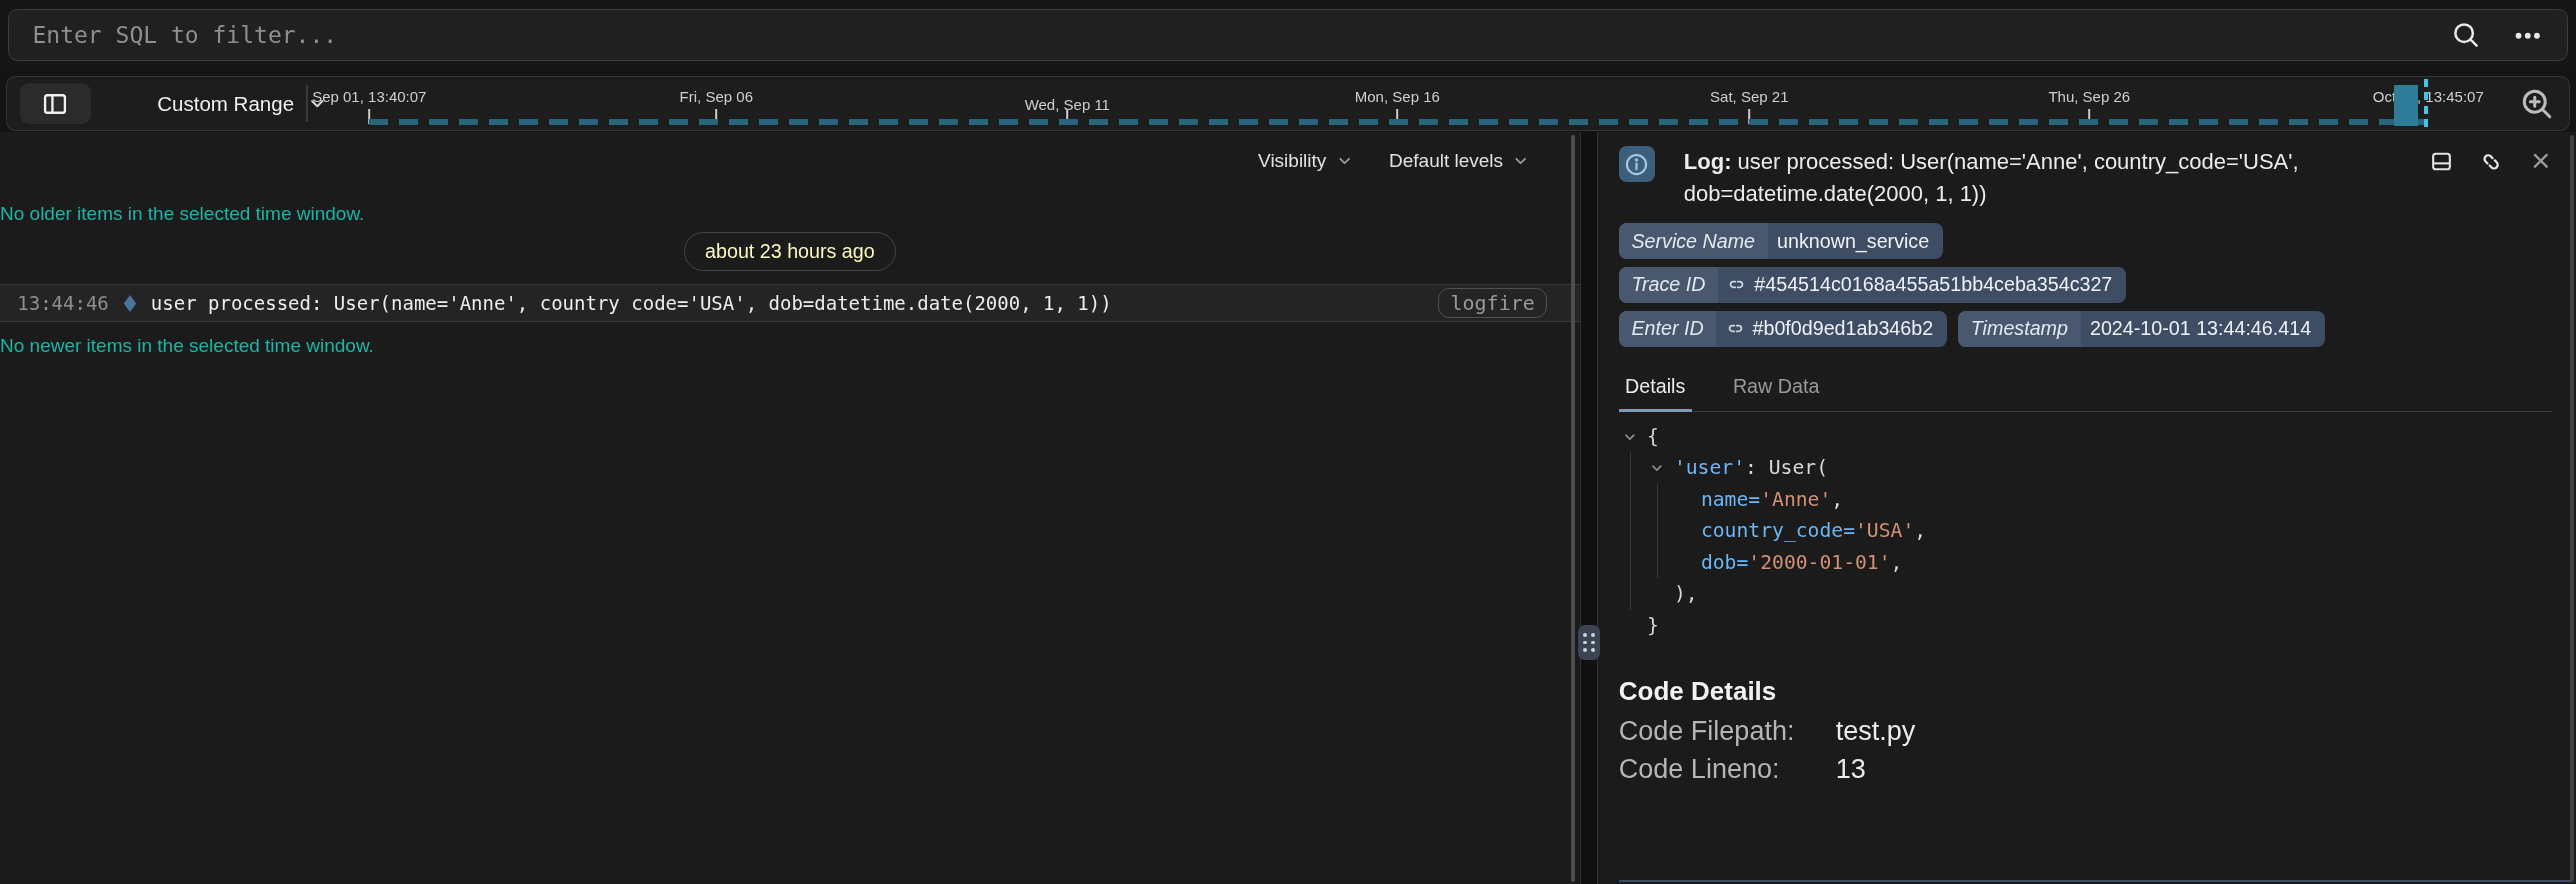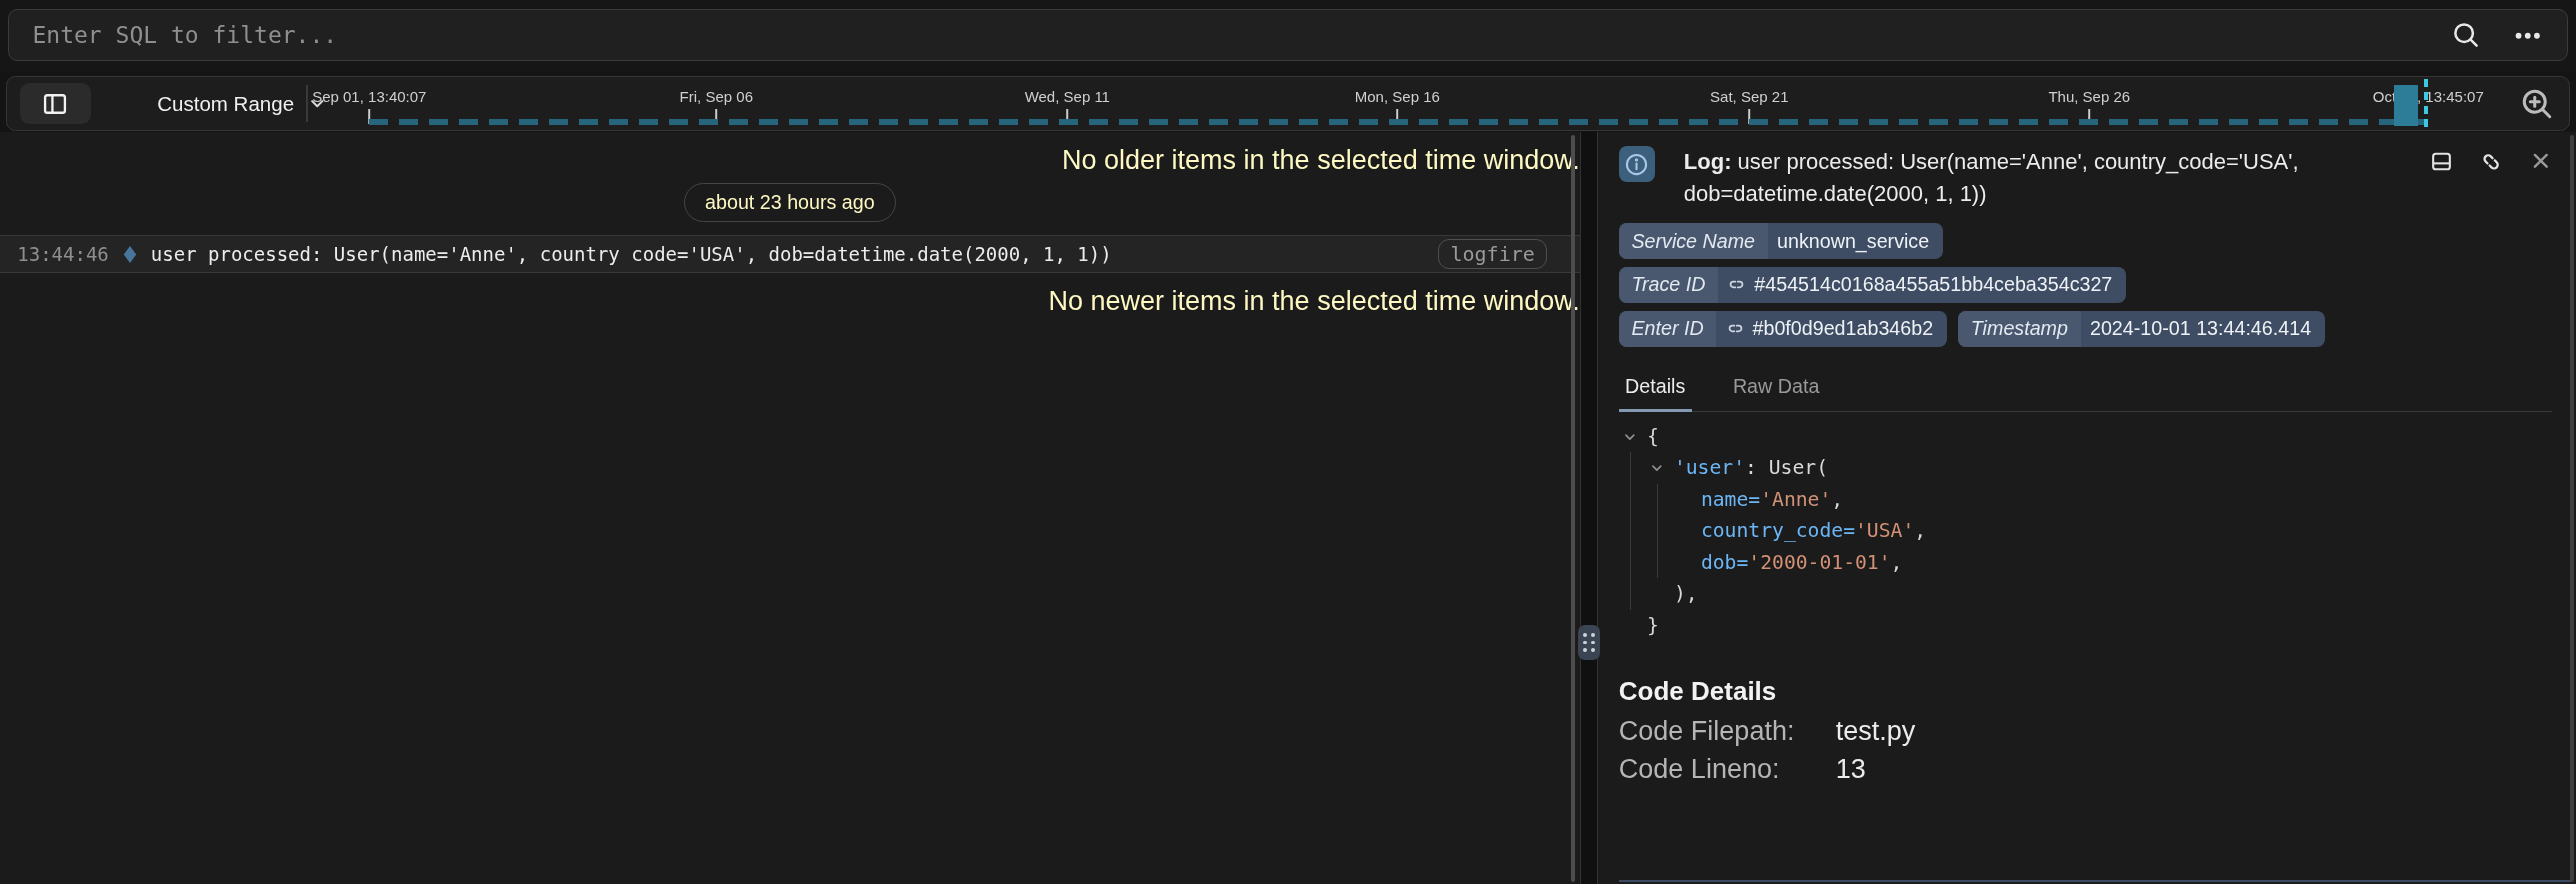--- a/index.html
+++ b/index.html
@@ -57,21 +57,21 @@
   }
   .zoom-btn { position:absolute; right:12.6px; top:7.9px; width:39px; height:39px; display:flex; align-items:center; justify-content:center; cursor:pointer; }
 
   
   .main { position:absolute; top:132px; left:0; right:0; bottom:0; display:flex; background:#101010; }
 
   .left-panel { width:1653px; position:relative; background:#1b1b1b; border-right:1.6px solid #313131; }
   .lp-scrollbar { position:absolute; right:4.7px; top:3.1px; bottom:3.1px; width:3.9px; border-radius:2.4px; background:#4d4d4d; }
   .lp-header { height:58px; display:flex; justify-content:flex-end; align-items:center; gap:36px; padding-right:50px; }
   .dropdown { display:flex; align-items:center; gap:9.4px; font-size:19px; color:#e2e2e2; cursor:pointer; }
-  .empty-note { text-align:right; color:#fef9c3; font-size:27px; margin-top:12.6px; }
+  .empty-note { text-align:left; color:#14b8a6; font-size:19px; margin-top:12.6px; }
   .ago-wrap { text-align:center; margin-top:7.9px; }
   .ago-pill {
     display:inline-block; padding:7px 20.5px; border:1.6px solid #454545; border-radius:786px;
     color:#fef9c3; font-size:19.7px;
   }
   .log-row {
     margin-top:12.6px; height:38px; background:#242424;
     border-top:0.8px solid #383838; border-bottom:0.8px solid #383838;
     display:flex; align-items:center; gap:14px; padding-left:17.3px; cursor:pointer;
   }
@@ -163,21 +163,21 @@
     <svg width="20.5" height="20.5" viewBox="0 0 24 24" fill="none" stroke="#d8d8d8" stroke-width="2.4" stroke-linecap="round" stroke-linejoin="round">
       <polyline points="6,9.5 12,15.5 18,9.5"></polyline>
     </svg>
   </div>
   <div class="tb-divider"></div>
   <div class="ticks-layer">
       <div class="tick" style="left: 362px;">Sep 01, 13:40:07</div>
       <div class="tick-mark" style="left: 362px;"></div>
       <div class="tick" style="left: 709px;">Fri, Sep 06</div>
       <div class="tick-mark" style="left: 709px;"></div>
-      <div class="tick" style="left: 1060px;">Wed, Sep 11</div>
+      <div class="tick" style="left: 1060px; margin-top: 8px;">Wed, Sep 11</div>
       <div class="tick-mark" style="left: 1060px;"></div>
       <div class="tick" style="left: 1390px;">Mon, Sep 16</div>
       <div class="tick-mark" style="left: 1390px;"></div>
       <div class="tick" style="left: 1742px;">Sat, Sep 21</div>
       <div class="tick-mark" style="left: 1742px;"></div>
       <div class="tick" style="left: 2082px;">Thu, Sep 26</div>
       <div class="tick-mark" style="left: 2082px;"></div>
       <div class="tick" style="left: 2421px;">Oct 01, 13:45:07</div>
       <div class="baseline" style="left: 362px; width: 2061px;"></div>
       <div class="spike" style="left: 2387px; width: 23.6px; top: 7.9px; height: 41px;"></div>
@@ -189,20 +189,34 @@
       <line x1="15.7" y1="15.7" x2="20.5" y2="20.5"></line>
       <line x1="10.5" y1="7.5" x2="10.5" y2="13.5"></line>
         <line x1="7.5" y1="10.5" x2="13.5" y2="10.5"></line>
     </svg>
   </div>
 </div>
 
 <div class="main">
 
   <div class="left-panel">
+    <div class="lp-header">
+      <div class="dropdown">
+        <span>Visibility</span>
+        <svg width="17.3" height="17.3" viewBox="0 0 24 24" fill="none" stroke="#9a9a9a" stroke-width="2.6" stroke-linecap="round" stroke-linejoin="round">
+            <polyline points="6,9.5 12,15.5 18,9.5"></polyline>
+          </svg>
+      </div>
+      <div class="dropdown">
+        <span>Default levels</span>
+        <svg width="17.3" height="17.3" viewBox="0 0 24 24" fill="none" stroke="#9a9a9a" stroke-width="2.6" stroke-linecap="round" stroke-linejoin="round">
+            <polyline points="6,9.5 12,15.5 18,9.5"></polyline>
+          </svg>
+      </div>
+    </div>
     <div class="empty-note">No older items in the selected time window.</div>
     <div class="ago-wrap">
       <span class="ago-pill">about 23 hours ago</span>
     </div>
     <div class="log-row">
       <span class="log-time">13:44:46</span>
       <svg width="14" height="19" viewBox="0 0 18 24">
         <polygon points="9,1 17,12 9,23 1,12" fill="#47759b"></polygon>
       </svg>
       <span class="log-msg">user processed: User(name='Anne', country_code='USA', dob=datetime.date(2000, 1, 1))</span>

